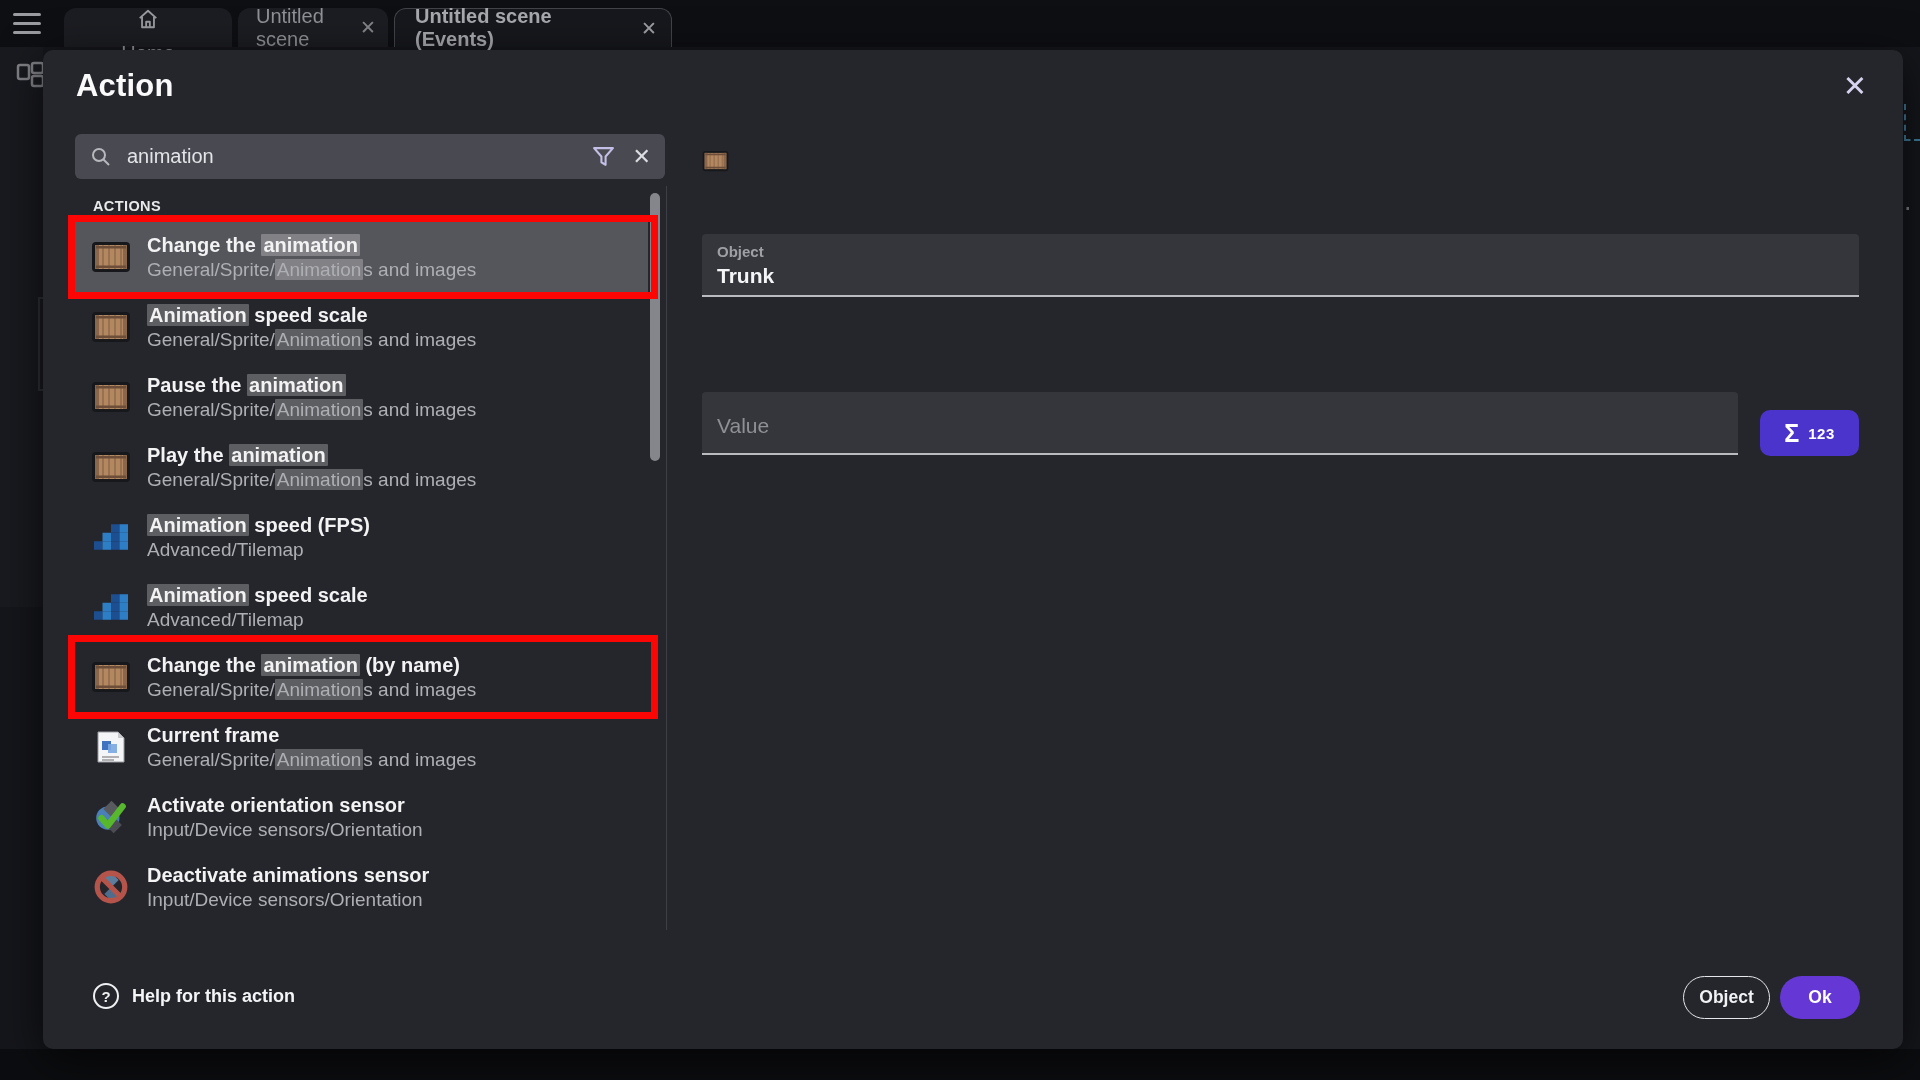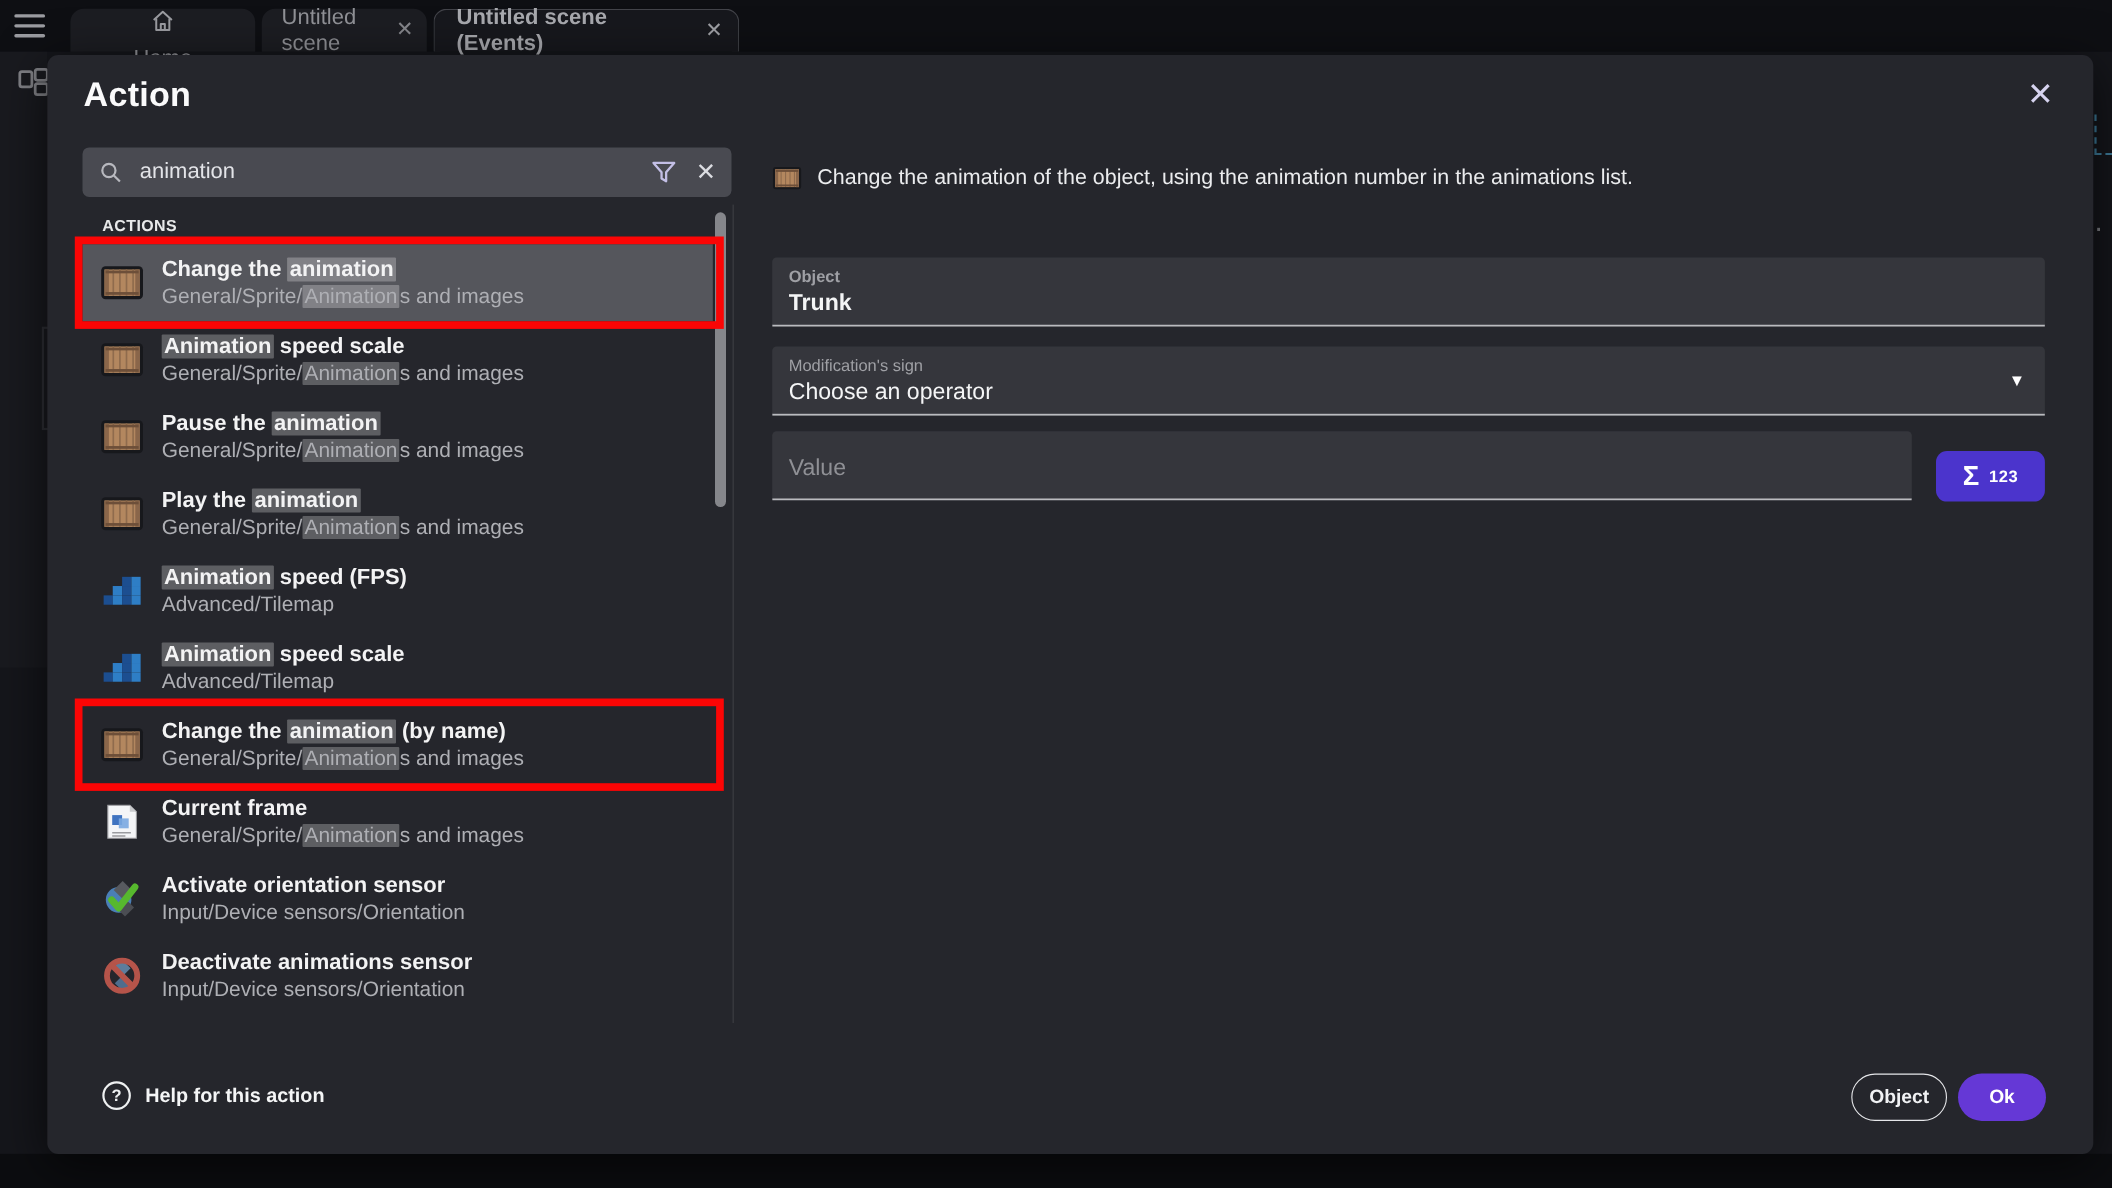--- a/index.html
+++ b/index.html
@@ -330,33 +330,27 @@
           <svg width="27" height="22" viewBox="0 0 40 32">
             <rect x="1" y="1" width="38" height="30" rx="4" fill="#17181c"></rect>
             <rect x="4" y="4" width="32" height="24" fill="#b3875f"></rect>
             <rect x="4" y="4" width="4" height="24" fill="#8a664a"></rect>
             <rect x="32" y="4" width="4" height="24" fill="#8a664a"></rect>
             <path d="M12 4v24 M18 4v24 M24 4v24 M30 4v24" stroke="#8f6b4d" stroke-width="1.5"></path>
             <rect x="5" y="5" width="30" height="2.5" fill="#6d4f39"></rect>
             <rect x="5" y="24.5" width="30" height="2.5" fill="#6d4f39"></rect>
           </svg>
         </span>
-      <span class="detail-desc-text">Change the animation of the object, using the animation number in the animations list.</span>
     </div>
 
     <div class="field field-object">
       <div class="field-label">Object</div>
       <div class="field-value-text">Trunk</div>
     </div>
 
-    <div class="field field-operator">
-      <div class="field-label">Modification's sign</div>
-      <div class="field-value-text">Choose an operator</div>
-      <div class="field-caret">▼</div>
-    </div>
 
     <div class="field field-value">
       <input class="value-input" type="text" placeholder="Value" style="">
     </div>
 
     <div class="expr-btn">
       <span class="expr-sigma">Σ</span>
       <span class="expr-123">123</span>
     </div>
 

